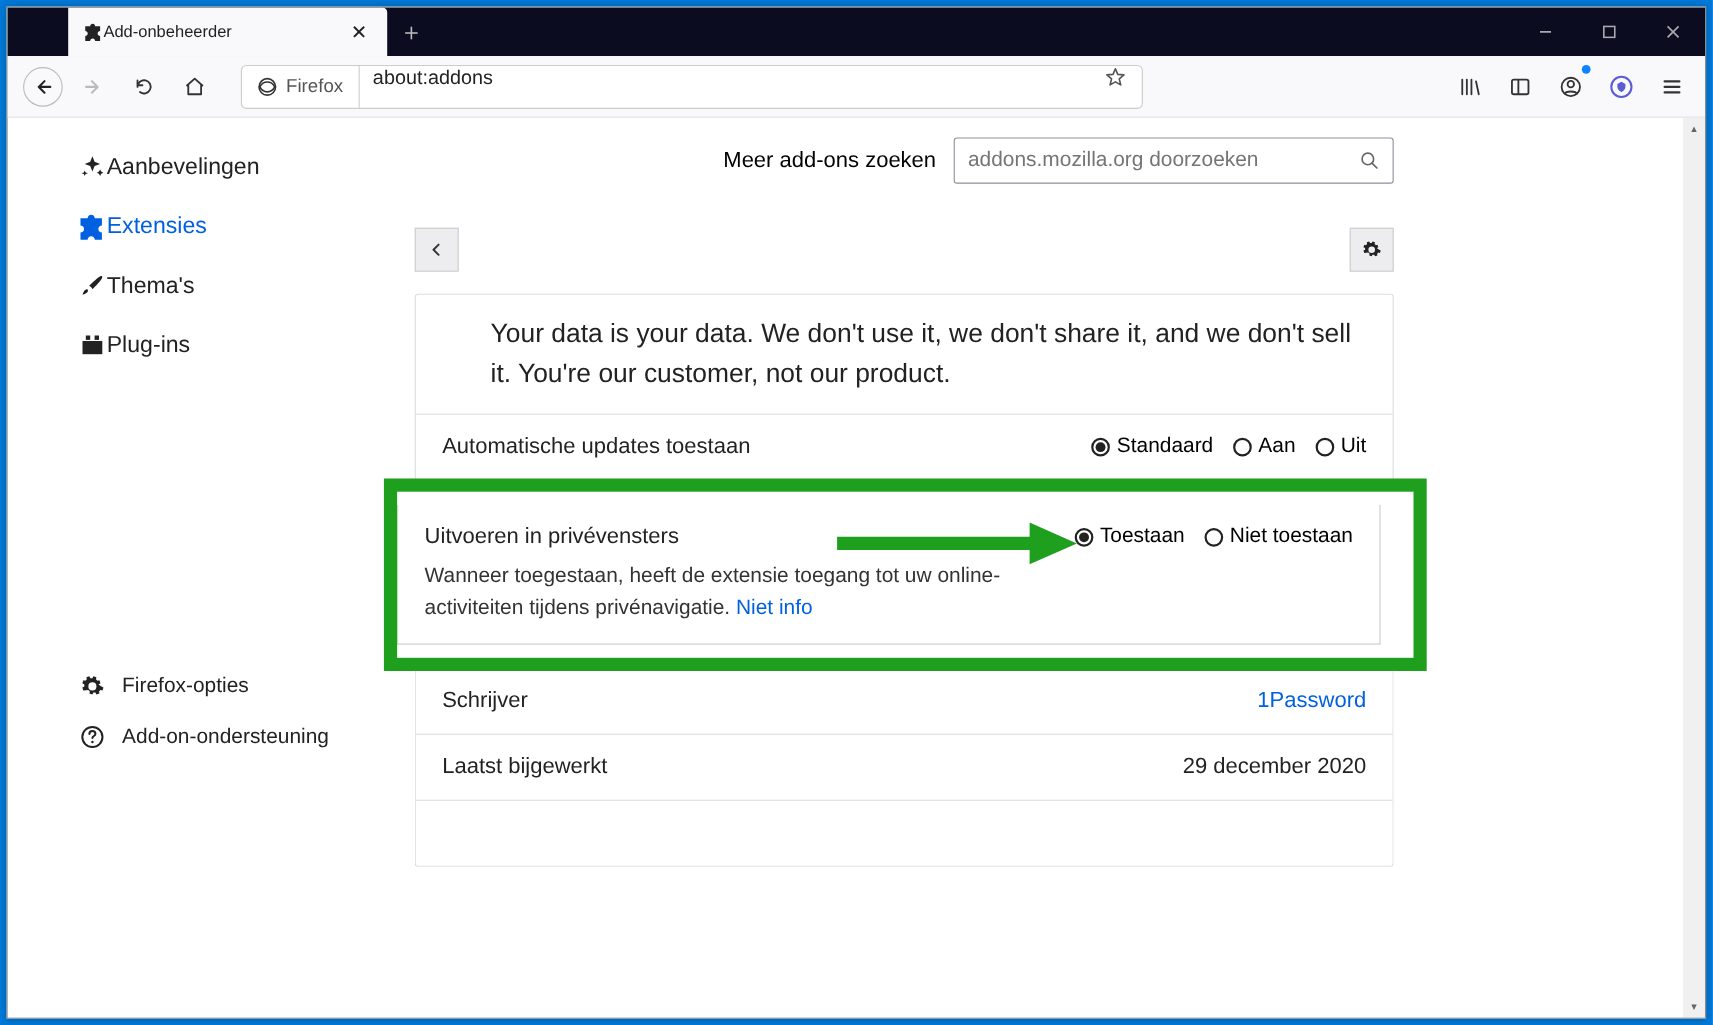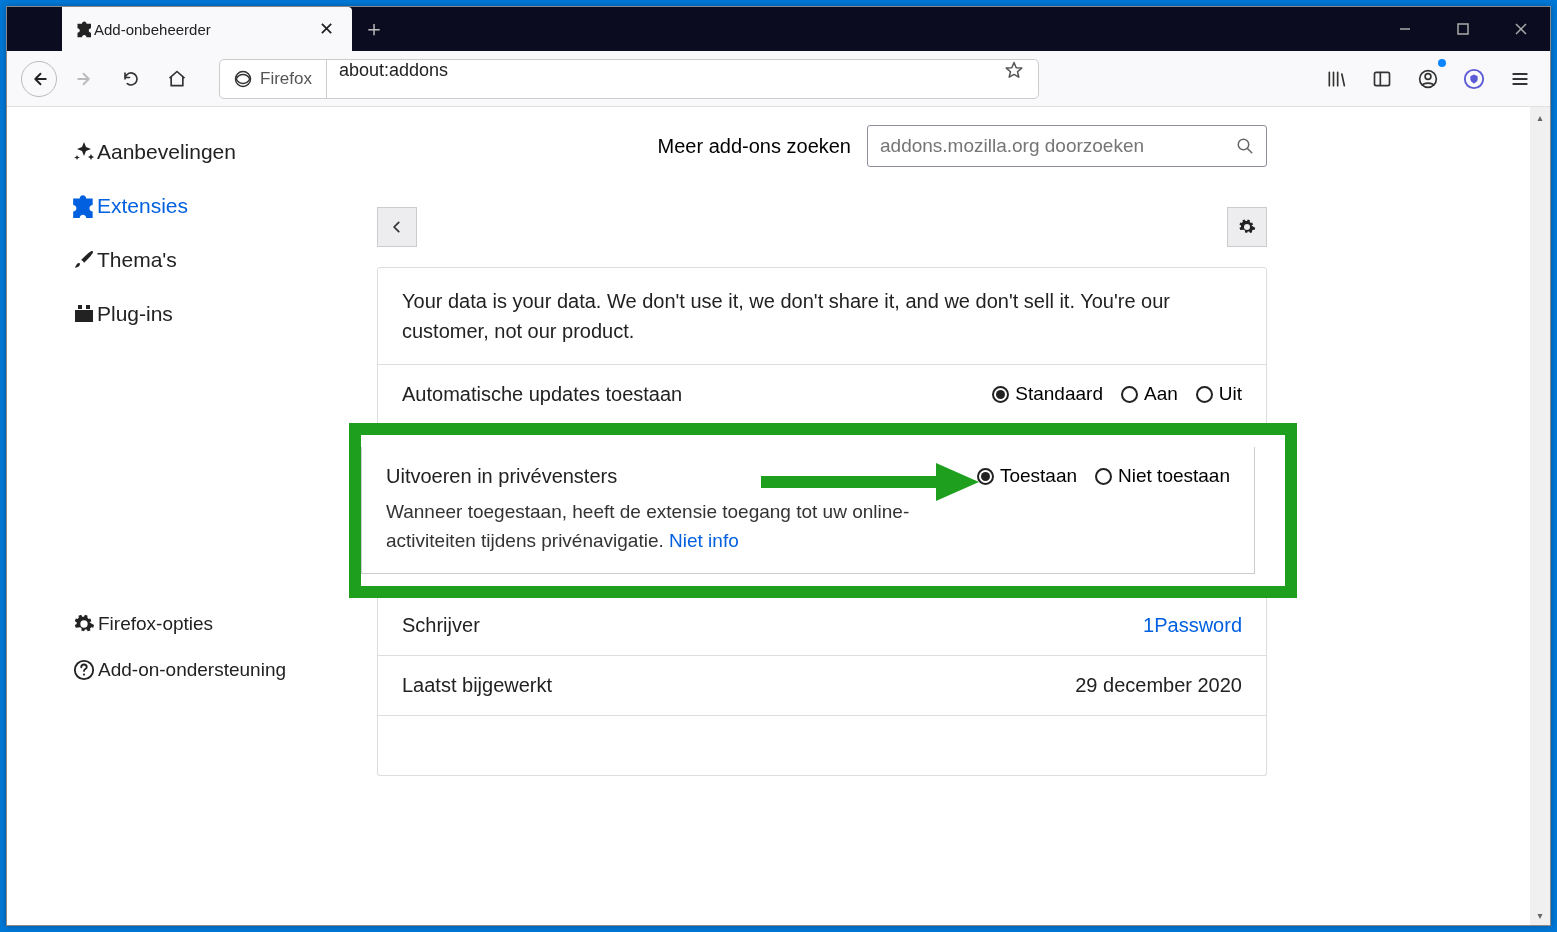--- a/index.html
+++ b/index.html
@@ -34,32 +34,32 @@
   .scrollarrow { position: absolute; left: 0; right: 0; height: 20px; display: flex; align-items: center; justify-content: center; color: #666; font-size: 10px; }
   .scrollarrow.up { top: 0; }
   .scrollarrow.down { bottom: 0; }
   
   .addons { display: flex; padding-top: 18px; }
   .sidebar { width: 370px; padding: 0 30px 0 60px; display: flex; flex-direction: column; }
   .sidebar-item { display: flex; align-items: center; gap: 0; padding: 14px 4px; font-size: 21px; color: #222; cursor: pointer; border-radius: 4px; }
   .sidebar-item.active { color: #0060df; }
   .sidebar-item .icon { width: 26px; height: 26px; display: flex; align-items: center; justify-content: center; }
   .sidebar-bottom { margin-top: 260px; }
-  .sidebar-bottom .sidebar-item { font-size: 19px; gap: 1px; padding: 10px 4px; }
+  .sidebar-bottom .sidebar-item { font-size: 19px; gap: 14px; padding: 10px 4px; }
   .main { flex: 1; max-width: 920px; }
   .searchrow { display: flex; align-items: center; gap: 16px; justify-content: flex-end; padding-right: 30px; margin-bottom: 40px; }
   .searchrow label { font-size: 20px; }
   .searchbox { width: 400px; height: 42px; border: 1px solid #8f8f9d; border-radius: 3px; display: flex; align-items: center; padding: 0 12px; }
   .searchbox input { flex: 1; border: none; outline: none; font-size: 19px; color: #888; background: transparent; }
   .headerrow { display: flex; align-items: center; justify-content: space-between; margin-bottom: 20px; padding-right: 30px; }
   .sqbtn { width: 40px; height: 40px; border: 1px solid #ccc; background: #ededf0; display: flex; align-items: center; justify-content: center; cursor: pointer; font-size: 18px; color: #333; }
   .panel { border: 1px solid #ddd; border-radius: 3px; margin-right: 30px; }
   .panel .section { padding: 18px 24px; border-bottom: 1px solid #ddd; }
   .panel .section:last-child { border-bottom: none; }
-  .blurb { font-size: 20px; color: #222; line-height: 1.5; }
+  .blurb { font-size: 24px; color: #222; line-height: 1.5; margin-left: 44px; }
   .row { display: flex; align-items: flex-start; justify-content: space-between; gap: 20px; }
   .row-title { font-size: 20px; color: #222; }
   .row-desc { font-size: 19px; color: #333; margin-top: 10px; line-height: 1.5; }
   .row-desc a { color: #0060df; text-decoration: none; }
   .radios { display: flex; gap: 18px; font-size: 19px; align-items: center; white-space: nowrap; }
   .radio { display: inline-flex; align-items: center; gap: 6px; }
   .radio .dot { width: 17px; height: 17px; border: 2px solid #222; border-radius: 50%; display: inline-flex; align-items: center; justify-content: center; }
   .radio.checked .dot::after { content: ""; width: 9px; height: 9px; background: #222; border-radius: 50%; }
   .highlight { border: 12px solid #1ea01e; margin: -2px 0 0 -28px; padding-right: 30px; position: relative; }
   .highlight .section { border: 1px solid #ccc; border-top: none; padding: 18px 24px; margin: 12px 0; }

